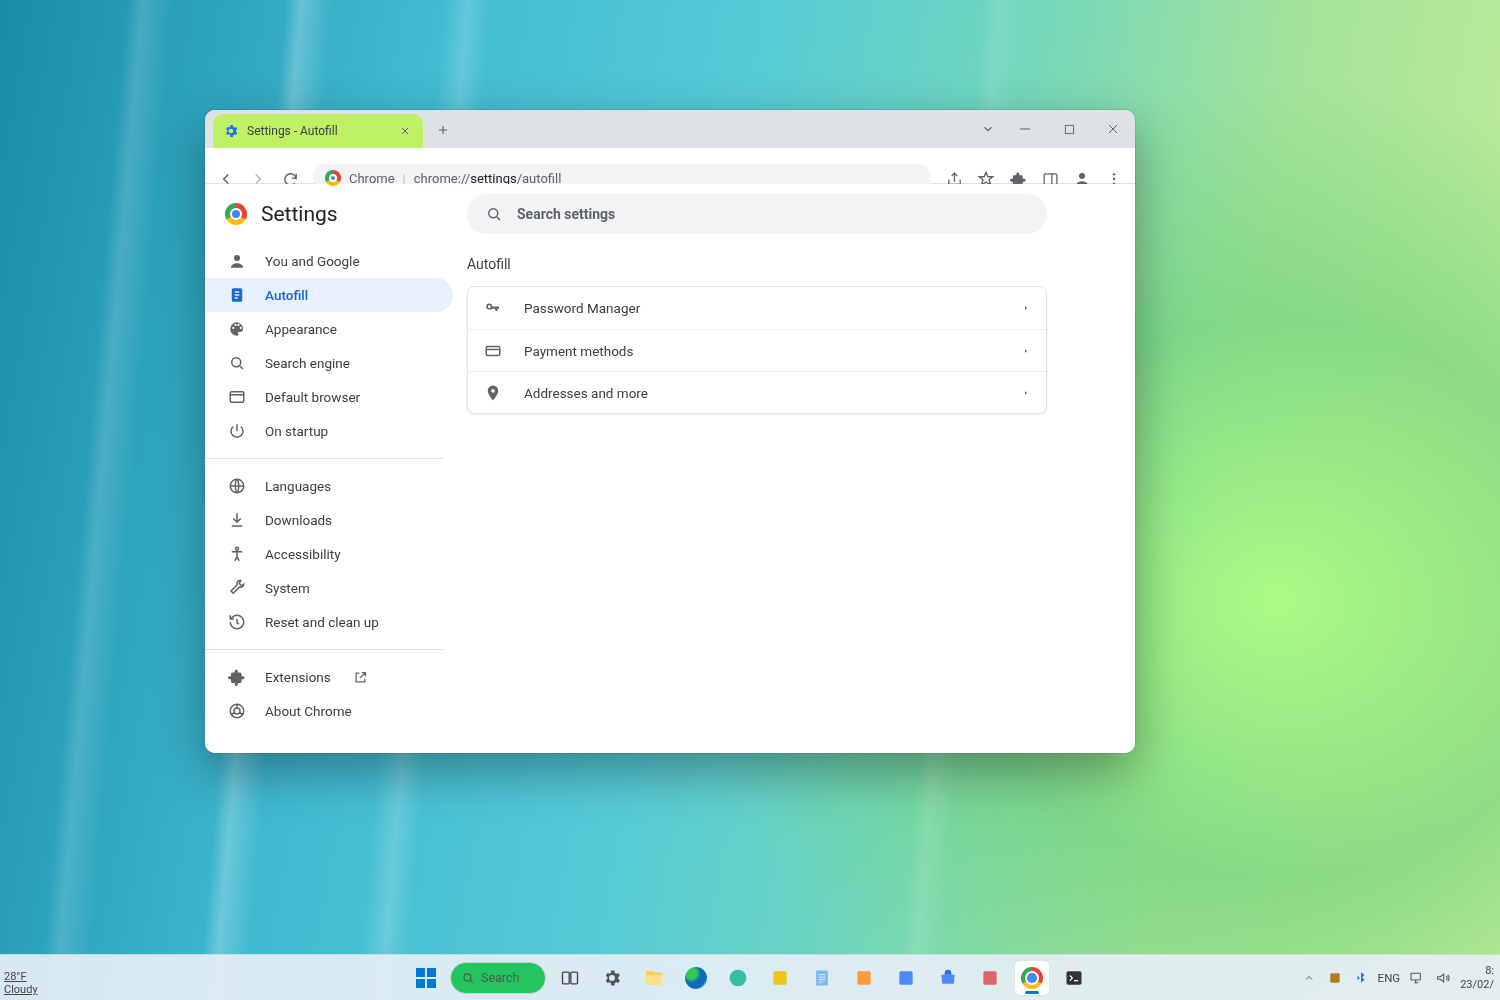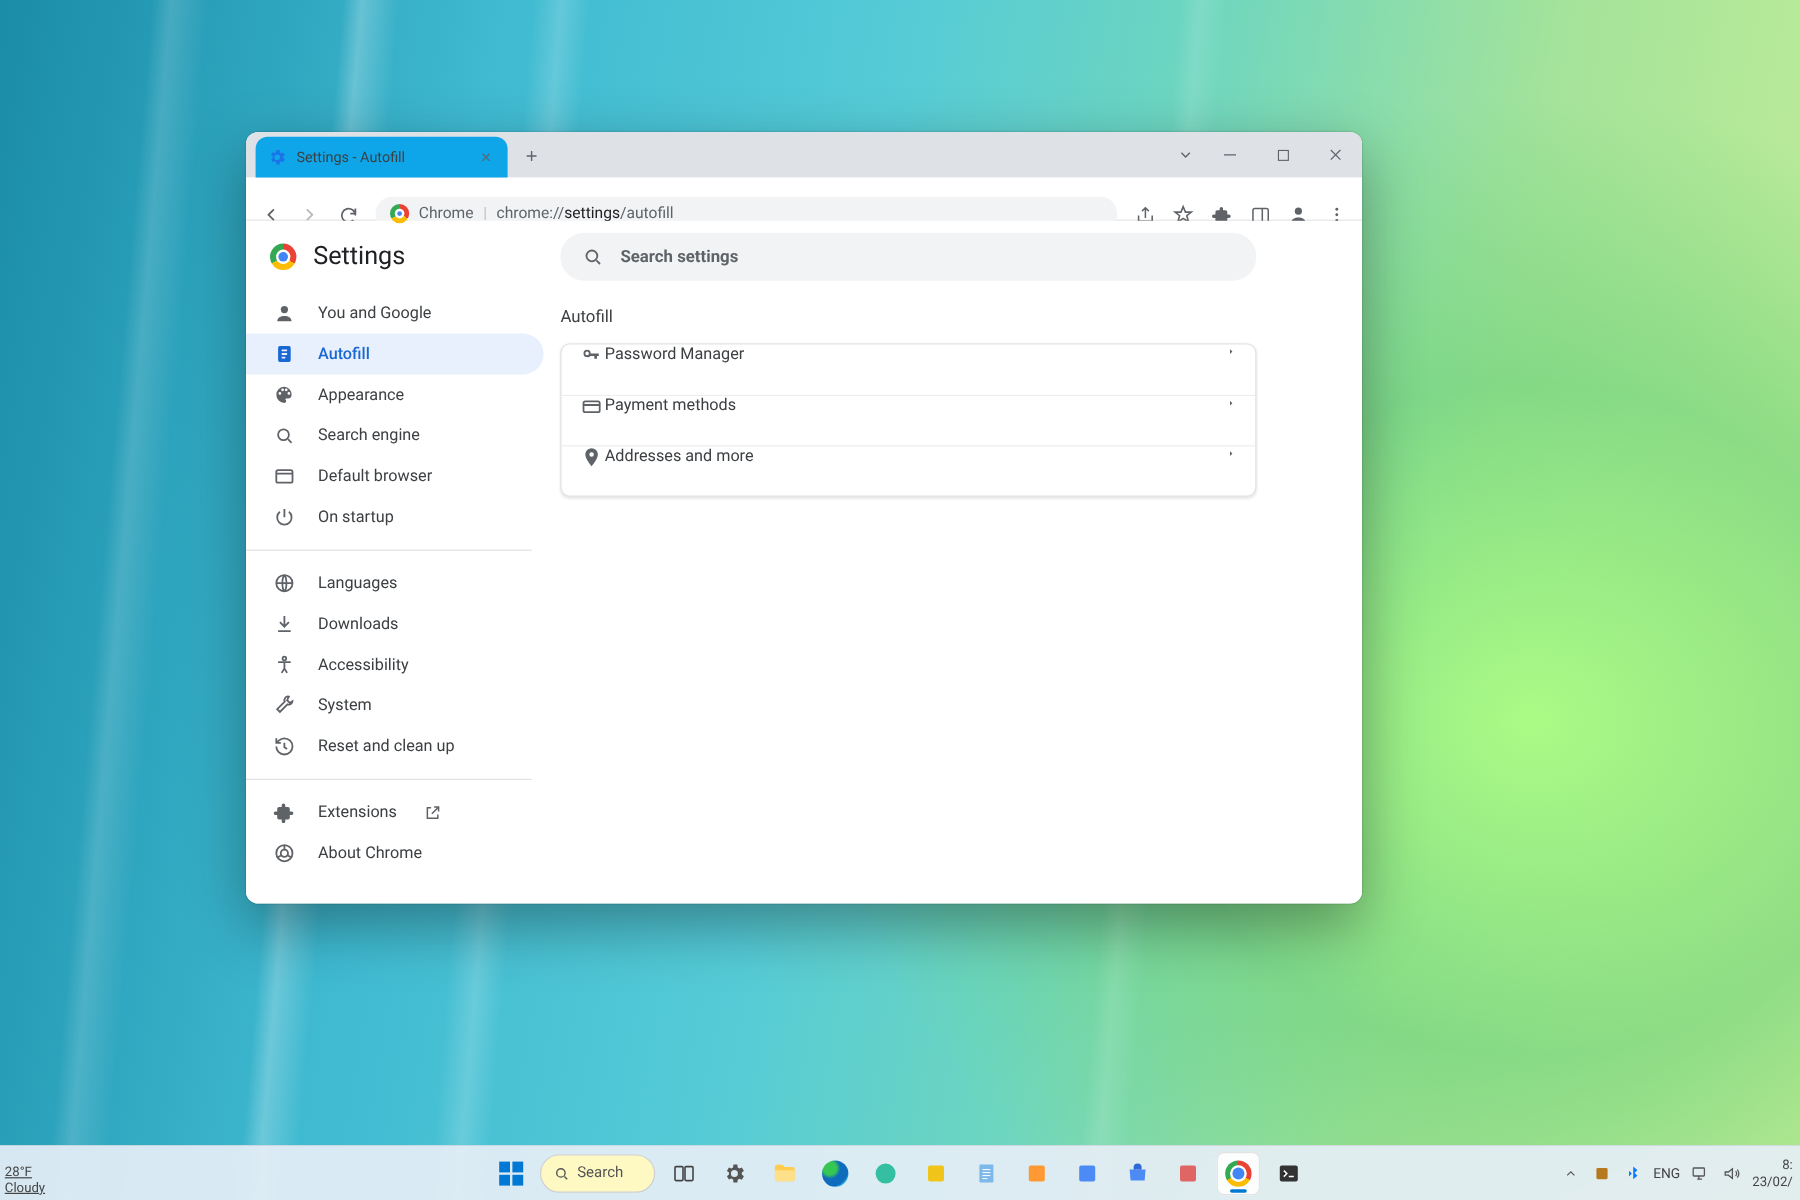--- a/index.html
+++ b/index.html
@@ -25,21 +25,21 @@
 .chrome-window {
   position: absolute; left: 205px; top: 110px; width: 930px; height: 643px;
   background: #fff; border-radius: 10px; overflow: hidden;
   box-shadow: 0 18px 50px rgba(0,0,0,0.35), 0 0 0 1px rgba(0,0,0,0.08);
   display: flex; flex-direction: column;
 }
 
 .title-bar { height: 38px; background: #dee1e6; display: flex; align-items: flex-end; }
 .tab-strip { display: flex; align-items: flex-end; padding-left: 8px; flex: 1; }
 .tab {
-  height: 34px; width: 210px; background: #0ea5e9; border-radius: 10px 10px 0 0;
+  height: 34px; width: 210px; background: #bef264; border-radius: 10px 10px 0 0;
   display: flex; align-items: center; gap: 8px; padding: 0 10px; font-size: 12px; color: #3c4043;
   position: relative;
 }
 .tab .favicon { width: 16px; height: 16px; display: inline-flex; color: #1a73e8; }
 .tab .tab-title { flex: 1; overflow: hidden; white-space: nowrap; text-overflow: ellipsis; }
 .tab .close-x { width: 16px; height: 16px; display: inline-flex; align-items: center; justify-content: center; color: #5f6368; cursor: pointer; border-radius: 50%; }
 .new-tab { width: 28px; height: 28px; margin: 0 4px 4px 6px; border-radius: 50%; display: flex; align-items: center; justify-content: center; color: #5f6368; cursor: pointer; }
 .tabs-caret { width: 30px; height: 30px; margin: 0 0 4px 0; display: flex; align-items: center; justify-content:center; color:#5f6368; cursor:pointer; border-radius:50%; }
 .wc-buttons { display: flex; height: 100%; }
 .wc-btn { width: 44px; display: flex; align-items: center; justify-content: center; color: #5f6368; cursor: pointer; }
@@ -63,33 +63,33 @@
 .nav-item.active { background:#e8f0fe; color:#1967d2; font-weight:500; }
 .nav-item.active .nav-icon { color:#1967d2; }
 .nav-divider { height:1px; background:#e0e0e0; margin:10px 10px 10px 0; }
 .nav-item .ext-launch { margin-left:4px; color:#5f6368; display:inline-flex; }
 
 
 .main { flex:1; padding:10px 16px 0 4px; }
 .searchbar { height:40px; background:#f1f3f4; border-radius:20px; display:flex; align-items:center; gap:14px; padding:0 18px; font-size:14px; color:#5f6368; width:580px; margin-left:6px;font-weight:bold; }
 .section-title { font-size:14px; color:#3c4043; margin:22px 0 14px 6px; }
 .card { width:580px; margin-left:6px; border:1px solid #e3e3e3; border-radius:8px; box-shadow:0 1px 2px rgba(60,64,67,0.12); background:#fff; }
-.row { height:42px; display:flex; padding:0 16px; font-size:13.5px; color:#3c4043; cursor:pointer; }
+.row { height:42px; display:flex; align-items:center; gap:20px; padding:0 16px; font-size:13.5px; color:#3c4043; cursor:pointer; }
 .row + .row { border-top:1px solid #eee; }
 .row .row-icon { width:20px; color:#5f6368; display:inline-flex; }
 .row .chev { margin-left:auto; color:#5f6368; }
 
 
 .taskbar { position:absolute; left:0; right:0; bottom:0; height:46px; background:rgba(230,238,246,0.92); backdrop-filter:blur(6px); border-top:1px solid rgba(0,0,0,0.08); display:flex; align-items:center; }
 .taskbar-left { position:absolute; left:4px; bottom:4px; font-size:11px; color:#444; line-height:1.2;text-decoration:underline; }
 .task-center { position:absolute; left:50%; transform:translateX(-50%); display:flex; align-items:center; gap:6px; }
 .task-item { width:36px; height:36px; border-radius:6px; display:flex; align-items:center; justify-content:center; cursor:pointer; }
 .task-item.active { background:rgba(255,255,255,0.9); box-shadow:inset 0 0 0 1px rgba(0,0,0,0.1); position:relative; }
 .task-item.active::after { content:""; position:absolute; bottom:2px; width:14px; height:3px; background:#0078d4; border-radius:2px; }
-.search-pill { height:32px; width:96px; border-radius:16px; background:#fef9c3; border:1px solid #d0d0d0; display:flex; align-items:center; gap:6px; padding:0 10px; font-size:12.5px; color:#555; cursor:text; }
+.search-pill { height:32px; width:96px; border-radius:16px; background:#22c55e; border:1px solid #d0d0d0; display:flex; align-items:center; gap:6px; padding:0 10px; font-size:12.5px; color:#555; cursor:text; }
 .task-right { position:absolute; right:6px; display:flex; align-items:center; gap:8px; font-size:11.5px; color:#444; }
 .tray-icon { width:18px; height:18px; display:inline-flex; align-items:center; justify-content:center; color:#555; cursor:pointer; }
 .tray-text { cursor:default; }
 .clock { text-align:right; line-height:1.2; font-size:11px; }
 
 svg { display:block; }
 
 
 .chrome-logo { width:18px; height:18px; border-radius:50%; background: conic-gradient(#ea4335 0 120deg,#fbbc05 120deg 240deg,#34a853 240deg 360deg); position:relative; }
 .chrome-logo::after { content:""; position:absolute; inset:4px; border-radius:50%; background:#fff; }

